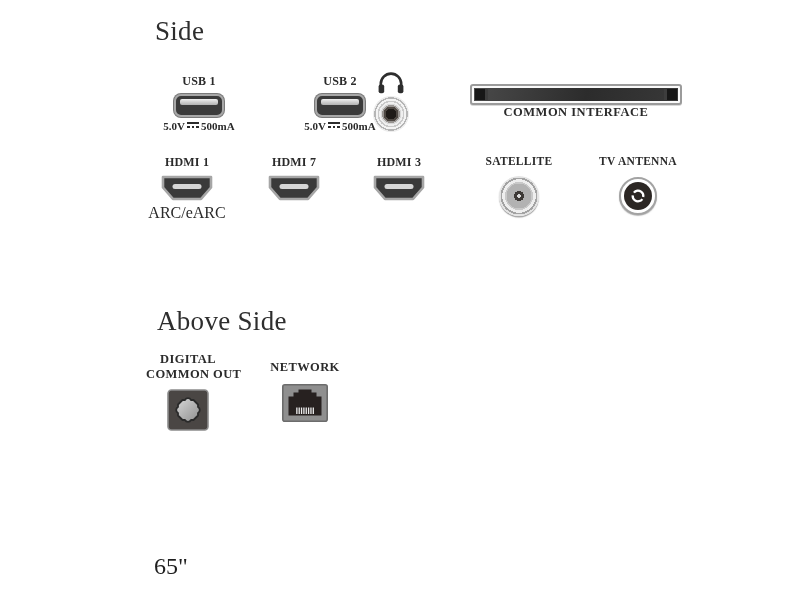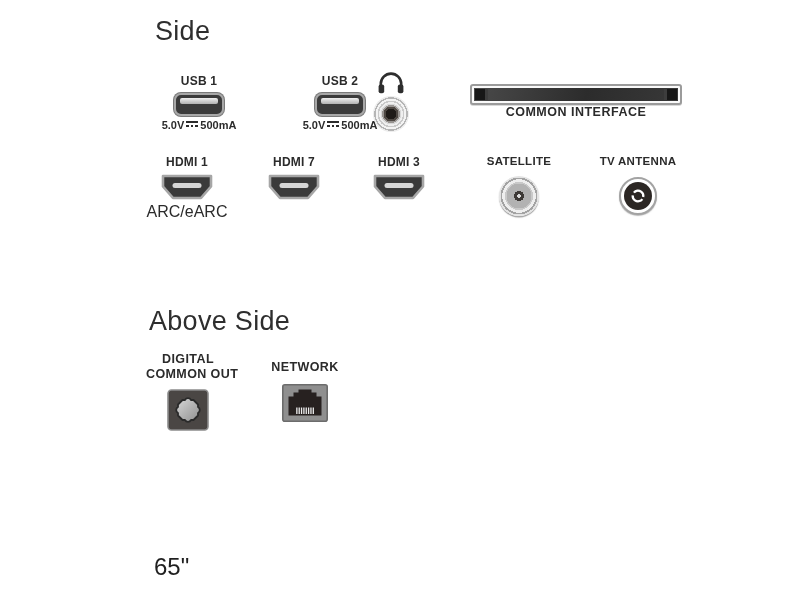--- a/index.html
+++ b/index.html
@@ -1,21 +1,21 @@
 <!DOCTYPE html>
 <html><head>
 <meta charset="utf-8">
 <style>
   html, body { margin: 0; padding: 0; background: #ffffff; }
   .canvas {
     position: relative;
     width: 796px;
     height: 600px;
     background: #ffffff;
-    font-family: Liberation Sans, sans-serif;
+    font-family: Liberation Serif, serif;
     color: #2b2b2b;
     overflow: hidden;
   }
   .abs { position: absolute; }
   .section-title {
     font-size: 27px;
     font-weight: 400;
     color: #2e2e2e;
     letter-spacing: 0.3px;
     white-space: nowrap;
@@ -258,21 +258,21 @@
     <div class="plabel wide">TV ANTENNA</div>
     <div class="ant-conn">
       <div class="ant-inner">
         <svg width="18" height="18" viewBox="0 0 18 18">
           <circle cx="9" cy="9" r="5.3" fill="none" stroke="#ffffff" stroke-width="2.3" stroke-dasharray="13.6 3.05" transform="rotate(35 9 9)"></circle>
         </svg>
       </div>
     </div>
   </div>
 
-  <div class="abs section-title" style="left:149px; top:306px;">Above Side</div>
+  <div class="abs section-title" style="left:157px; top:306px;">Above Side</div>
 
   <div class="abs group" style="left:146px; top:352px; width:84px;">
     <div class="dao-label">DIGITAL</div>
     <div class="dao-label">COMMON OUT</div>
     <svg class="port-svg" style="margin-top:7px;" width="42" height="42" viewBox="0 0 42 42">
       <defs>
         <linearGradient id="tosgrad" x1="0" y1="0" x2="1" y2="1">
           <stop offset="0" stop-color="#d8d8d8"></stop>
           <stop offset="1" stop-color="#8e8e8e"></stop>
         </linearGradient>

